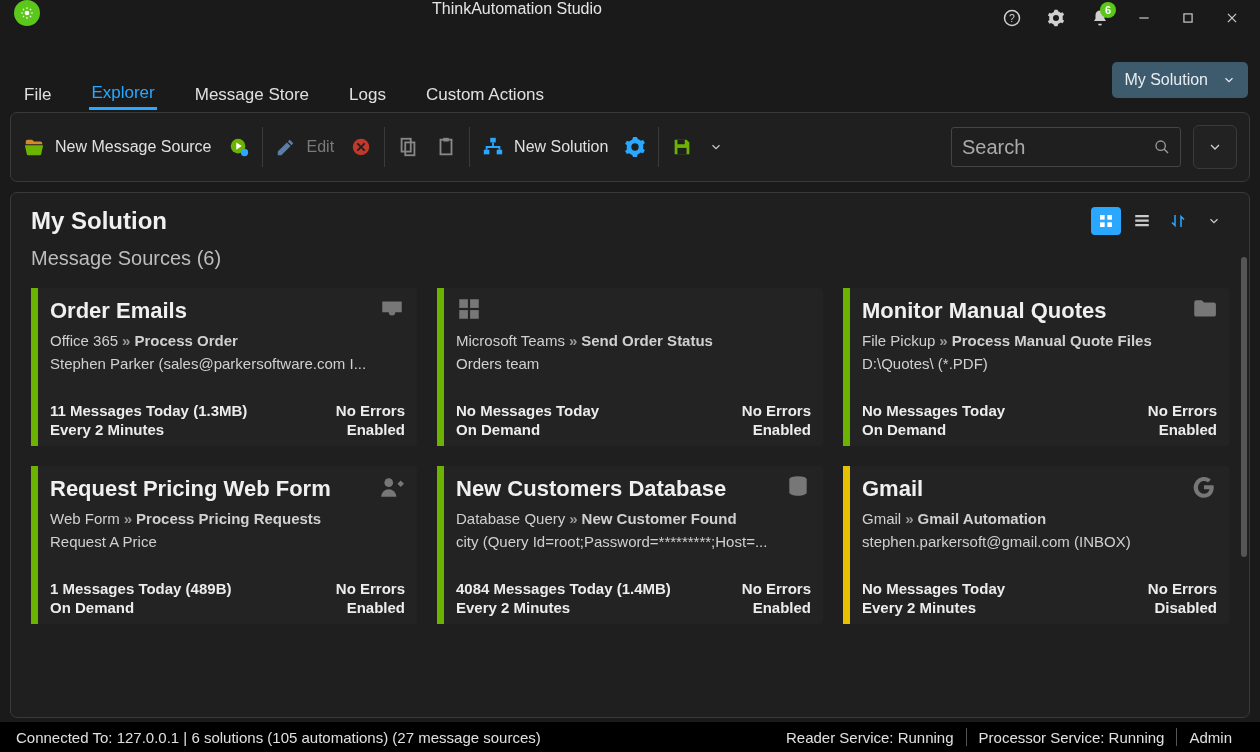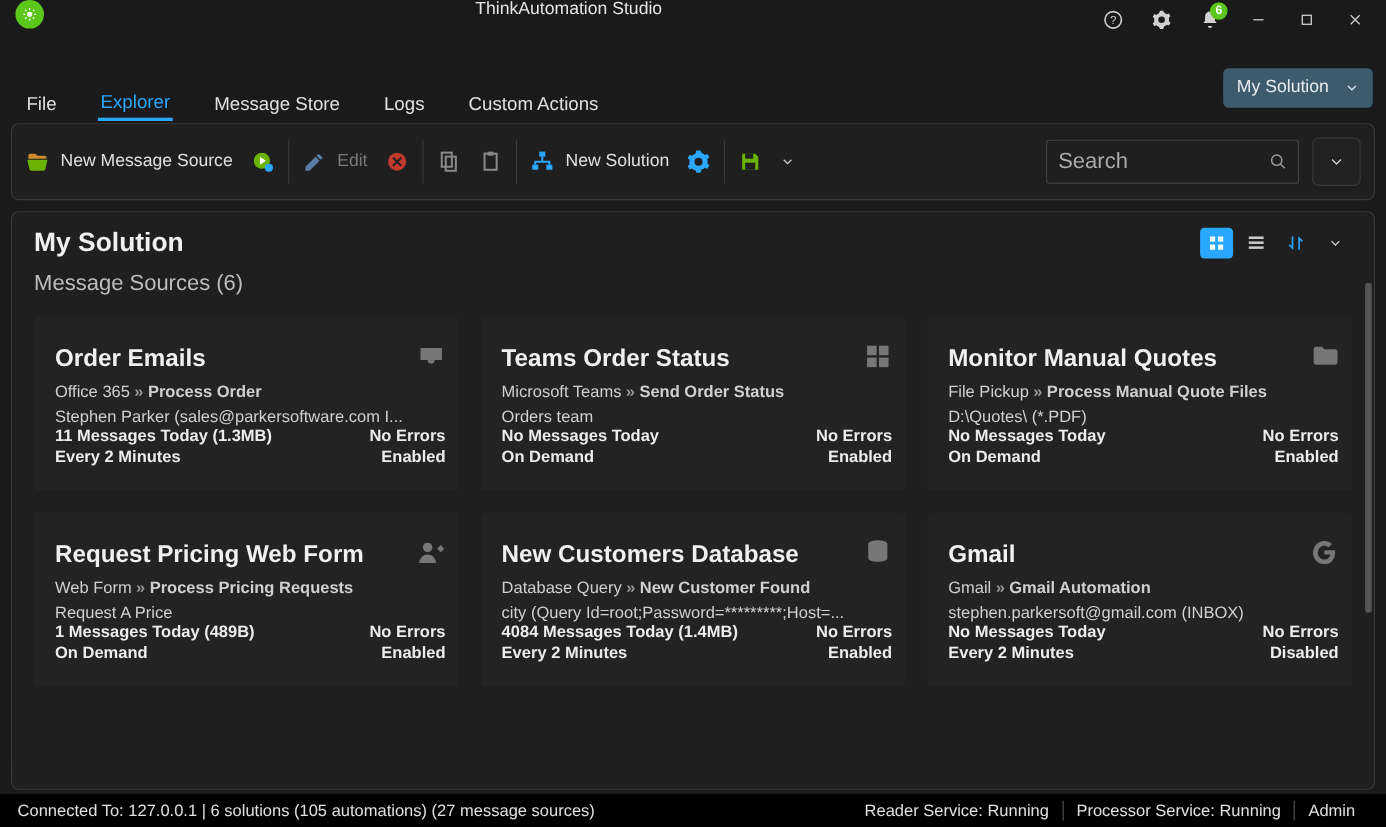--- a/index.html
+++ b/index.html
@@ -203,21 +203,20 @@
     margin-top: 18px;
     display: grid;
     grid-template-columns: repeat(3, 1fr);
     gap: 20px 20px;
   }
   .tile {
     background: #232323;
     border-radius: 3px;
     height: 158px;
     display: flex;
-    align-items: center;
   }
   .tile .bar {
     width: 7px;
     background: #6bb300;
   }
   .tile.tile-disabled .bar { background: #e7c000; }
   .tile .tile-body {
     flex: 1;
     padding: 8px 12px 8px 12px;
     display: flex;
@@ -502,21 +501,20 @@
           <span>Every 2 Minutes</span>
           <span>Enabled</span>
         </div>
       </div>
     </div>
       </div>
       <div class="tile">
     <div class="bar"></div>
     <div class="tile-body">
       <div class="tile-head">
-        <div class="tile-title">Teams Order Status</div>
         <div class="tile-icon"><svg viewBox="0 0 24 24" fill="#777">
                 <rect x="3" y="3" width="8" height="8"></rect>
                 <rect x="13" y="3" width="8" height="8"></rect>
                 <rect x="3" y="13" width="8" height="8"></rect>
                 <rect x="13" y="13" width="8" height="8"></rect>
               </svg></div>
       </div>
       <div class="tile-line">Microsoft Teams<span class="arr">»</span><span class="bold">Send Order Status</span></div>
       <div class="tile-line">Orders team</div>
       <div class="tile-footer">

